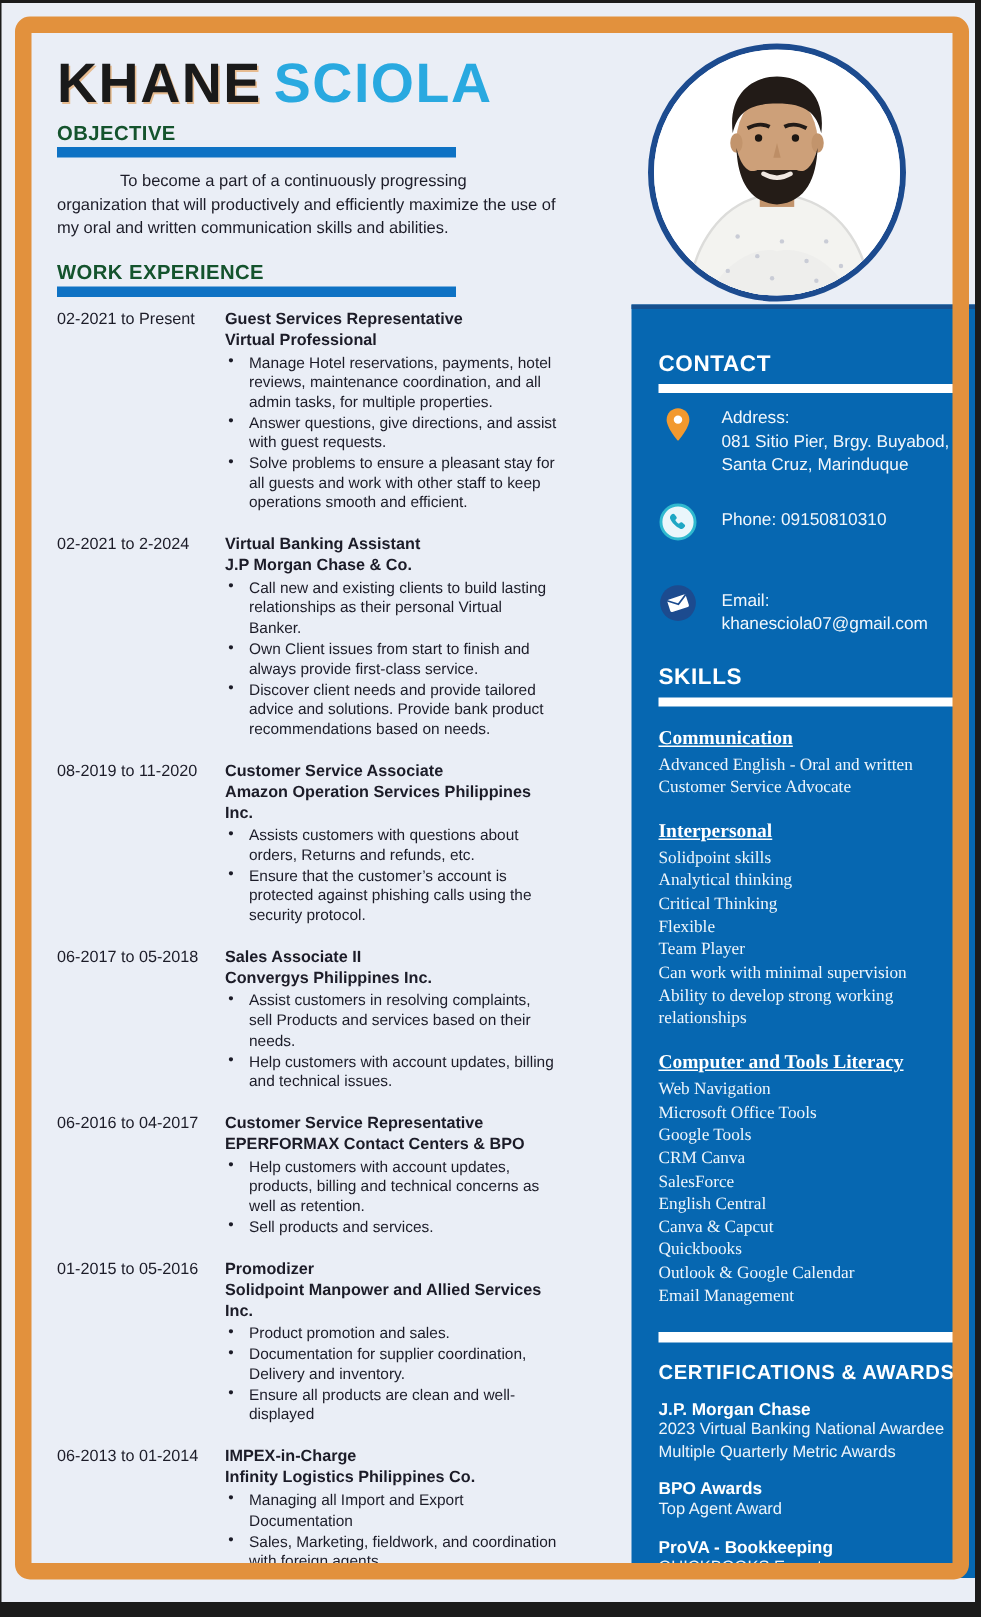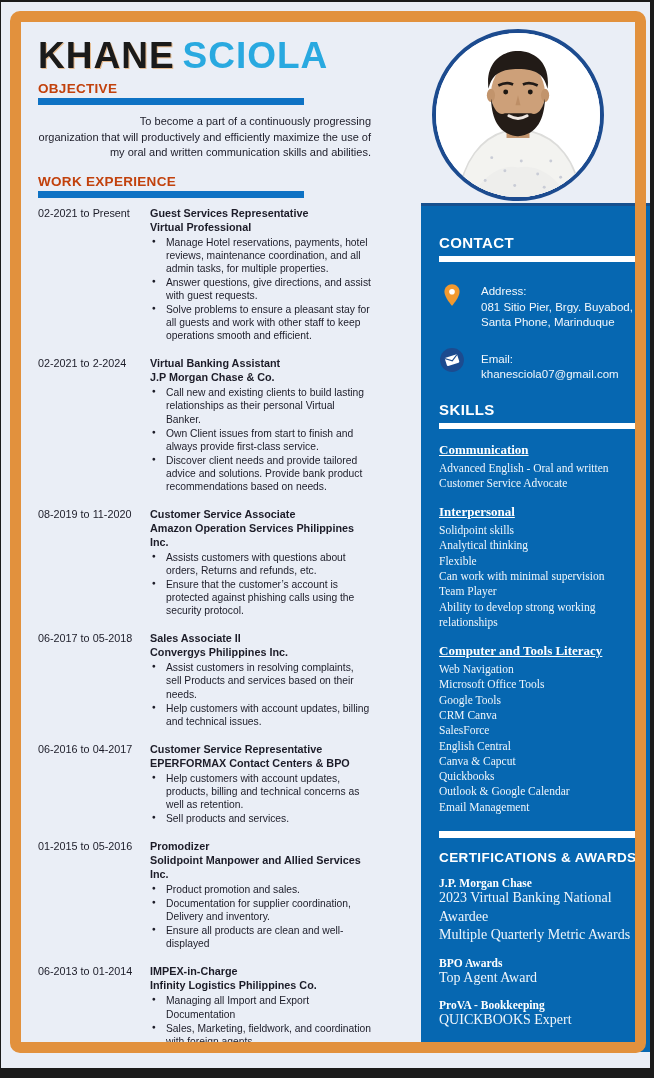--- a/index.html
+++ b/index.html
@@ -14,23 +14,23 @@
   }
   .frame {
     position:absolute; left:9px; top:9px; width:636px; height:1042px;
     border:11px solid #e2913d; border-radius:10px; pointer-events:none;
   }
   
   .left-col { position:absolute; left:37px; top:34px; width:333px; color:#1c1c28; }
   .name { font-size:37px; font-weight:bold; letter-spacing:1px; line-height:1.08; margin-bottom:5px; white-space:nowrap; }
   .name .first { color:#1a1a1a; text-shadow:1px 1px 0 rgba(226,145,61,.55); }
   .name .last  { color:#29a9e0; margin-left:8px; }
-  .sec-head { font-size:13.5px; font-weight:bold; letter-spacing:.3px; color:#c2410c; }
+  .sec-head { font-size:13.5px; font-weight:bold; letter-spacing:.3px; color:#14532d; }
   .hbar { height:7px; width:266px; background:#0e72c4; margin-top:2px; }
-  .objective-text { margin-top:9px; font-size:11px; line-height:1.42; text-indent:42px; color:#1c1c28;text-align:right; }
+  .objective-text { margin-top:9px; font-size:11px; line-height:1.42; text-indent:42px; color:#1c1c28; }
   .work-head { margin-top:13px; }
   .entries { margin-top:8px; }
   .entry { display:flex; margin-bottom:13px; }
   .entry .date { width:112px; flex-shrink:0; font-size:10.8px; padding-top:1px; }
   .entry-body { flex:1; }
   .job-title, .job-company { font-size:10.8px; font-weight:bold; line-height:1.3; }
   ul.bullets { list-style:none; margin:2px 0 0 2px; }
   ul.bullets li { position:relative; padding-left:14px; font-size:10.3px; line-height:1.27; margin-bottom:1px; }
   ul.bullets li::before { content:"●"; position:absolute; left:0; top:1px; font-size:6.5px; }
   
@@ -40,35 +40,35 @@
   }
   .photo svg { display:block; width:100%; height:100%; }
   
   .sidebar {
     position:absolute; left:420px; top:201px; width:240px; height:849px;
     background:#0667b1; border-top:3px solid #17508e; color:#ffffff;
     padding:28px 18px 0 18px;
   }
   .sb-head { font-size:15px; font-weight:bold; letter-spacing:.4px; color:#ffffff; }
   .sb-bar { height:6px; width:199px; background:#ffffff; margin-top:5px; }
-  .contact-rows { margin-top:20px; }
+  .contact-rows { margin-top:8px; }
   .c-row { display:flex; margin-bottom:16px; }
   .c-icon { width:26px; height:26px; flex-shrink:0; margin-right:16px; }
   .c-text { font-size:11.5px; line-height:1.35; color:#f2f7fc; padding-top:2px; }
   .row-phone { margin-top:6px; margin-bottom:28px; }
   .row-phone .c-text, .row-email .c-text { padding-top:5px; }
   .skills-block { margin-top:18px; }
   .skill-group { margin-top:13px;font-family:Liberation Serif, serif; }
   .skill-group-title { font-size:13px; font-weight:bold; text-decoration:underline; margin-bottom:3px; }
   .skill-item { font-size:11.5px; line-height:1.33; color:#eef5fb; }
   .divider { height:7px; width:201px; background:#ffffff; margin:16px 0 12px 0; }
   .cert-head { font-size:13.5px; }
-  .cert-entry { margin-top:12px;font-family:Liberation Serif, serif; }
+  .cert-entry { margin-top:12px; }
   .cert-title { font-size:11.5px; font-weight:bold; }
-  .cert-line { font-size:14px; line-height:1.33; color:#eef5fb; }
+  .cert-line { font-size:11px; line-height:1.33; color:#eef5fb; }
 </style>
 </head>
 <body>
 
 <div class="page">
   <div class="paper">
 
     <div class="left-col">
       <div class="name">
         <span class="first">KHANE</span><span class="last">SCIOLA</span>
@@ -174,25 +174,34 @@
           <div class="c-icon">
             <svg viewBox="0 0 24 24" width="26" height="26">
                 <path d="M12 2C8.1 2 5 5.1 5 9c0 5.2 7 13 7 13s7-7.8 7-13c0-3.9-3.1-7-7-7z" fill="#f2992e"></path>
                 <circle cx="12" cy="9" r="2.6" fill="#ffffff"></circle>
               </svg>
           </div>
           <div class="c-text">
             <div>Address:</div>
             <div id="address-lines">
                 <div>081 Sitio Pier, Brgy. Buyabod,</div>
-                <div>Santa Phone, Marinduque</div>
+                <div>Santa Cruz, Marinduque</div>
               </div>
           </div>
         </div>
 
+        <div class="c-row row-phone">
+          <div class="c-icon">
+            <svg viewBox="0 0 24 24" width="26" height="26">
+                <circle cx="12" cy="12" r="10.5" fill="#eaf6fb" stroke="#2fb9cf" stroke-width="1.8"></circle>
+                <path d="M8.2 7.3c.5-.5 1.2-.5 1.6 0l1.2 1.4c.3.4.3 1-.1 1.4l-.6.6c.3.8 1.5 2 2.3 2.3l.6-.6c.4-.4 1-.4 1.4-.1l1.4 1.2c.5.4.5 1.1 0 1.6l-.7.7c-.5.5-1.3.6-2 .3-1.2-.5-2.6-1.4-3.6-2.5-1.1-1.1-2-2.4-2.5-3.6-.3-.7-.1-1.5.3-2z" fill="#1fa7c4"></path>
+              </svg>
+          </div>
+          <div class="c-text">Phone: 09150810310</div>
+        </div>
 
         <div class="c-row row-email">
           <div class="c-icon">
             <svg viewBox="0 0 24 24" width="26" height="26">
                 <circle cx="12" cy="12" r="11" fill="#1c4b8f"></circle>
                 <g transform="rotate(-18 12 12)">
                   <rect x="6" y="8.2" width="12" height="8" rx="1" fill="#ffffff"></rect>
                   <path d="M6 8.6l6 4.2 6-4.2" fill="none" stroke="#1c4b8f" stroke-width="1.1"></path>
                 </g>
               </svg>
@@ -207,23 +216,24 @@
         <div id="skills-list">
             <div class="skill-group">
               <div class="skill-group-title">Communication</div>
               <div class="skill-item">Advanced English - Oral and written</div>
               <div class="skill-item">Customer Service Advocate</div>
             </div>
             <div class="skill-group">
               <div class="skill-group-title">Interpersonal</div>
               <div class="skill-item">Solidpoint skills</div>
               <div class="skill-item">Analytical thinking</div>
+              <div class="skill-item">Critical Thinking</div>
               <div class="skill-item">Flexible</div>
+              <div class="skill-item">Team Player</div>
               <div class="skill-item">Can work with minimal supervision</div>
-              <div class="skill-item">Team Player</div>
               <div class="skill-item">Ability to develop strong working relationships</div>
             </div>
             <div class="skill-group">
               <div class="skill-group-title">Computer and Tools Literacy</div>
               <div class="skill-item">Web Navigation</div>
               <div class="skill-item">Microsoft Office Tools</div>
               <div class="skill-item">Google Tools</div>
               <div class="skill-item">CRM Canva</div>
               <div class="skill-item">SalesForce</div>
               <div class="skill-item">English Central</div>

